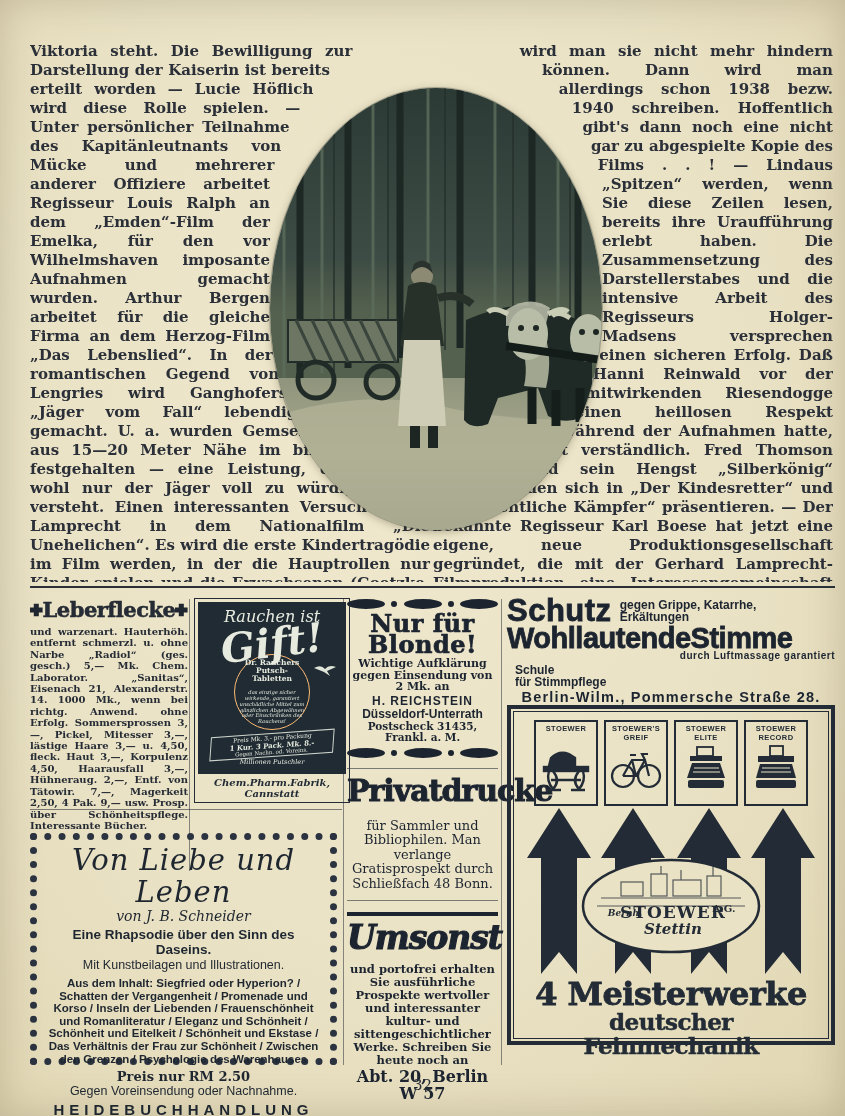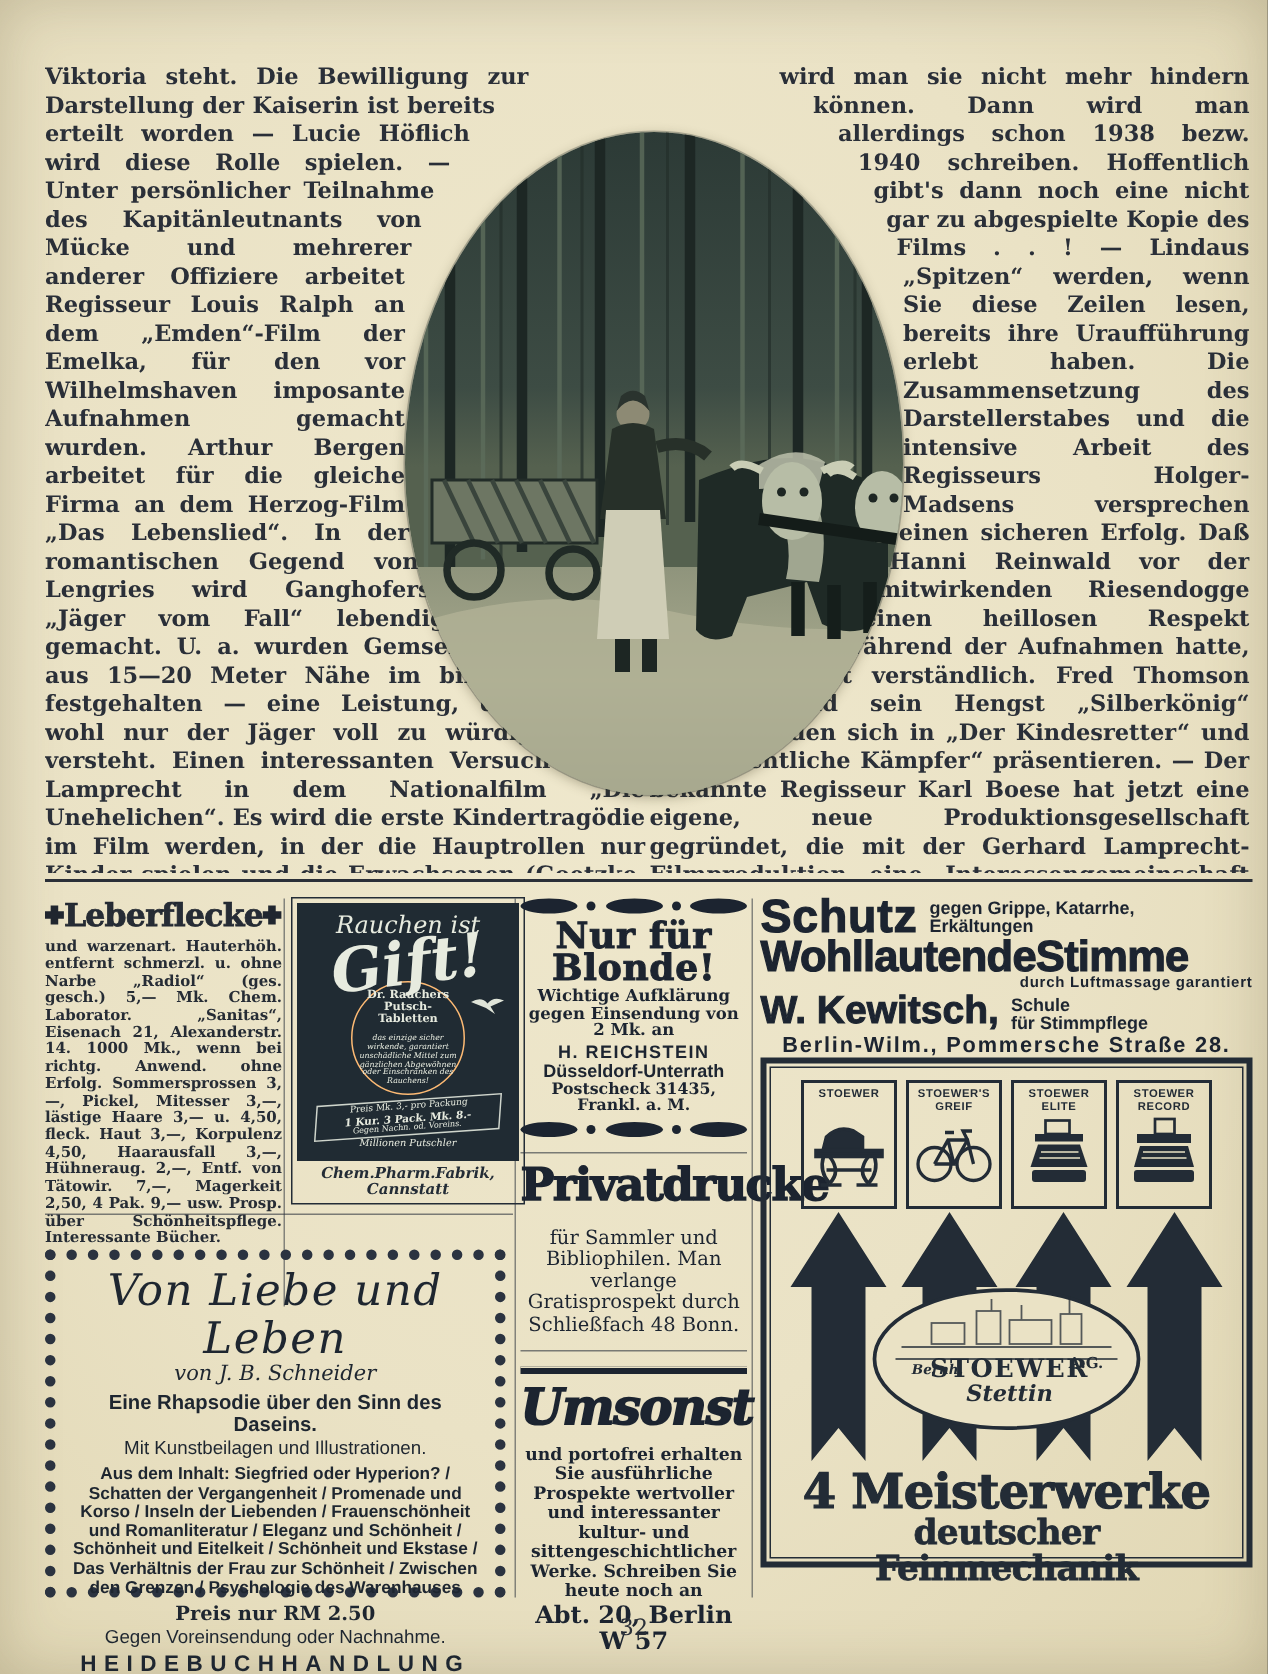--- a/index.html
+++ b/index.html
@@ -266,21 +266,20 @@
 
   <div class="kew">
     <div class="kew-row">
       <span class="kew-big">Schutz</span>
       <span class="kew-side">gegen Grippe, Katarrhe,
 Erkältungen</span>
     </div>
     <div class="kew-t2">WohllautendeStimme</div>
     <div class="kew-luft">durch Luftmassage garantiert</div>
     <div class="kew-row">
-      <span class="kew-name">W. Kewitsch,</span>
       <span class="kew-side">Schule
 für Stimmpflege</span>
     </div>
     <div class="kew-addr">Berlin-Wilm., Pommersche Straße 28.</div>
   </div>
 
   <div class="stoewer">
     <div class="stoewer-in">
       <div class="cards">
         <div class="card">

